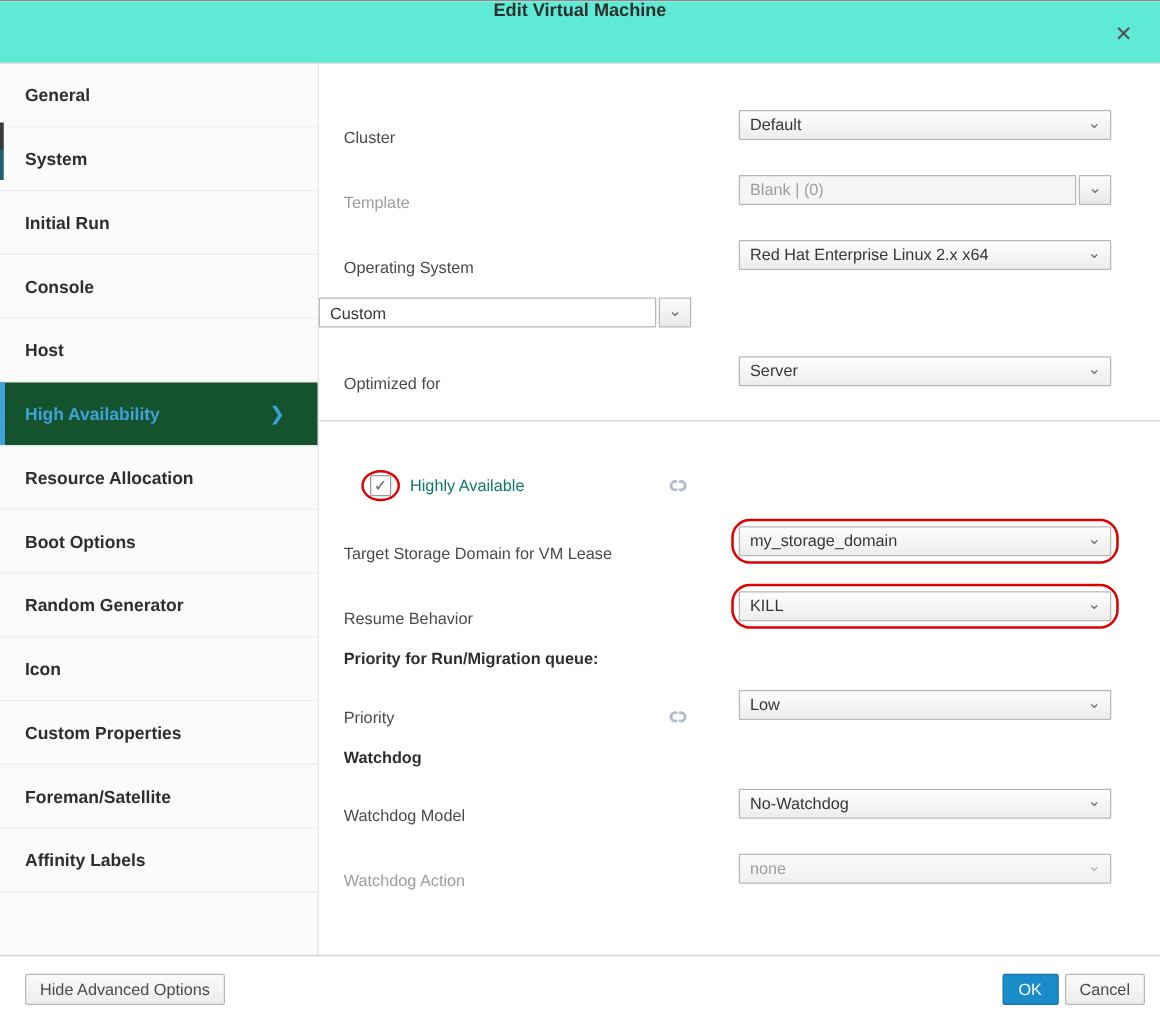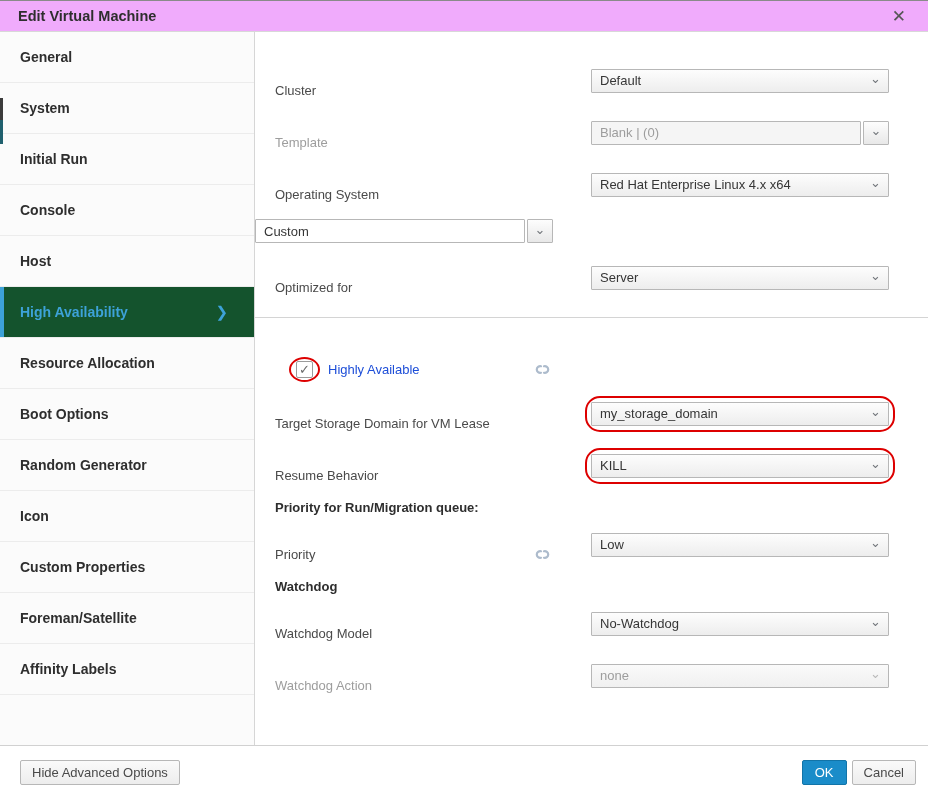--- a/index.html
+++ b/index.html
@@ -7,21 +7,21 @@
   body { font-family:"Liberation Sans","DejaVu Sans",sans-serif; font-size:13px; color:#363636; background:#fff; }
 
   .dialog { position:relative; width:928px; height:809px; border-top:1px solid #8a8a8a; background:#fff; overflow:hidden; }
 
   
   .edge-strip { position:absolute; left:0; top:0; width:3px; height:100%; z-index:5; pointer-events:none; }
   .edge-dark { position:absolute; left:0; top:97px; width:3px; height:22px; background:#3b3b3b; }
   .edge-teal { position:absolute; left:0; top:119px; width:3px; height:24px; background:#20606e; }
 
   
-  .hdr { height:31px; display:flex; align-items:center; padding:0 18px; background:#f0abfc; border-bottom:1px solid #d8d8d8; }
+  .hdr { height:50px; display:flex; align-items:center; padding:0 18px; background:#5eead4; border-bottom:1px solid #d8d8d8;flex-direction:column; }
   .hdr-title { font-weight:bold; font-size:14.5px; color:#2e2e2e; }
   .hdr-close { margin-left:auto; font-size:17px; color:#555; cursor:pointer; line-height:1; padding:2px 4px; }
 
   
   .bodyrow { display:flex; height:713px; }
   .sidebar { width:255px; background:#fbfbfb; border-right:1px solid #d6d6d6;text-align:right; }
   .side-item { position:relative; height:51px; display:flex; align-items:center; padding-left:20px; font-weight:bold; font-size:14px; color:#2e2e2e; border-bottom:1px solid #ececec; cursor:pointer; background:#fbfbfb; }
   .side-item.selected { background:#14532d; color:#3da2d8; }
   .side-item.selected::before { content:""; position:absolute; left:0; top:0; bottom:0; width:4px; background:#3da2d8; }
   .side-chevron { margin-left:auto; margin-right:26px; color:#3da2d8; font-size:15px; font-weight:bold; }
@@ -43,21 +43,21 @@
 
   .split { display:flex; width:298px; }
   .split .txtbox { width:270px; height:24px; border:1px solid #b7b7b7; border-radius:1px; background:#fff; display:flex; align-items:center; padding:0 8px; color:#363636;text-align:right; }
   .split .txtbox.disabled { background:#f5f5f5; color:#9d9d9d; }
   .split .dropbtn { width:26px; height:24px; margin-left:2px; border:1px solid #b7b7b7; border-radius:1px; background:linear-gradient(to bottom,#fdfdfd,#e8e8e8); display:flex; align-items:center; justify-content:center; color:#72767b; cursor:pointer; font-size:13px; line-height:1; padding-bottom:4px; }
 
   
   .cbwrap { padding-left:14px; display:flex; align-items:center; }
   .red-ellipse { border:2.5px solid #dd0000; border-radius:50%; padding:2px 5px; display:flex; align-items:center; }
   .checkbox { width:17px; height:17px; border:1px solid #9b9b9b; border-radius:2px; background:#fff; display:flex; align-items:center; justify-content:center; color:#6a6a6a; font-size:13px; font-weight:bold; cursor:pointer; }
-  .cb-label { margin-left:8px; color:#1d4ed8; }
+  .cb-label { margin-left:8px; color:#0f766e; }
 
   
   .ringwrap { position:relative; width:298px; }
   .red-ring { position:absolute; left:-6px; top:-6px; right:-6px; bottom:-6px; border:2.5px solid #dd0000; border-radius:15px; pointer-events:none; z-index:3; }
 
   .hr { border:0; border-top:1px solid #d4d4d4; margin:22px 0 19px 0; }
 
   
   .ftr { height:54px; border-top:1px solid #d1d1d1; display:flex; align-items:center; padding:0 12px 0 20px; background:#fff; }
   .btn { font-size:13px; border:1px solid #b7b7b7; border-radius:2px; background:linear-gradient(to bottom,#fafafa,#ededed); color:#4a4a4a; padding:4px 11px; cursor:pointer; font-family:inherit; }
@@ -150,21 +150,21 @@
               <span>⌄</span>
             </div>
         </div>
       </div>
 
       <div class="frow">
         <div class="flabel">
             <span class="lbltext">Operating System</span>
           </div>
         <div class="sel">
-          <span>Red Hat Enterprise Linux 4.x x64</span>
+          <span>Red Hat Enterprise Linux 2.x x64</span>
           <span class="chev">⌄</span>
         </div>
       </div>
 
       <div class="frow">
         <div class="split">
           <div class="txtbox">
               <span>Custom</span>
             </div>
           <div class="dropbtn">

